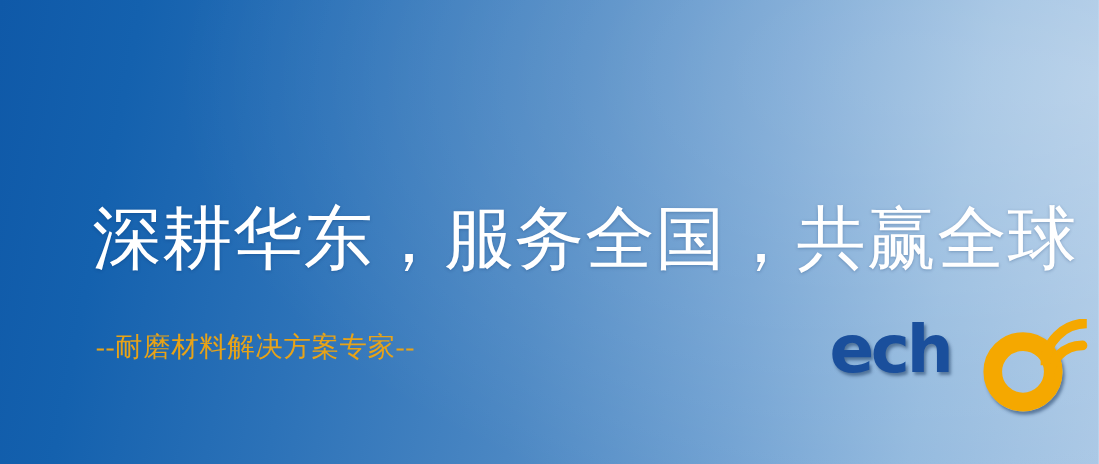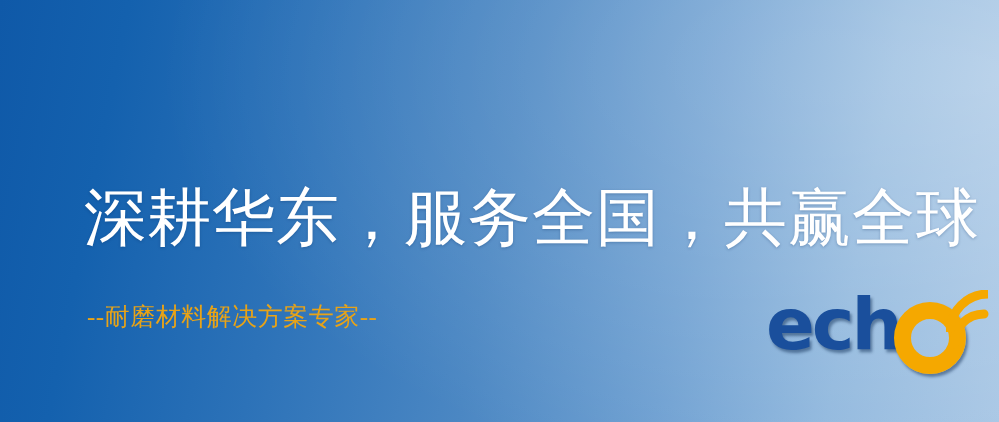--- a/index.html
+++ b/index.html
@@ -75,24 +75,24 @@
     top: 296px;
     width: 253px;
     height: 126px;
   }
   .logo-mark {
     position: relative;
     height: 78px;
   }
   .logo-word {
     position: absolute;
-    left: 20px;
+    left: 8px;
     top: -8px;
     font-family: "DejaVu Sans", "Liberation Sans", sans-serif;
-    font-size: 72px;
+    font-size: 60px;
     font-weight: bold;
     line-height: 1;
     letter-spacing: -3px;
     color: #1a4f9c;
     text-shadow: 2px 3px 3px rgba(0,30,70,0.45);
   }
   .logo-o {
     position: absolute;
     left: 148px;
     top: 6px;

